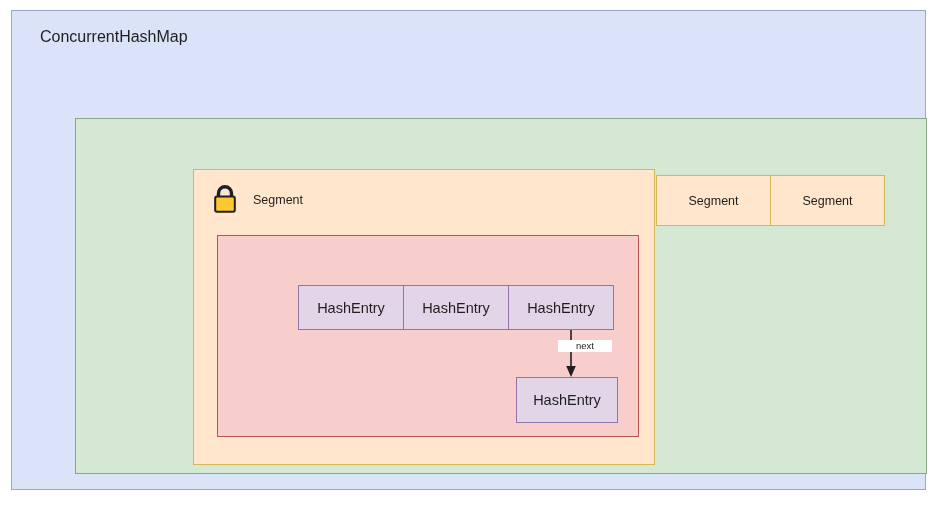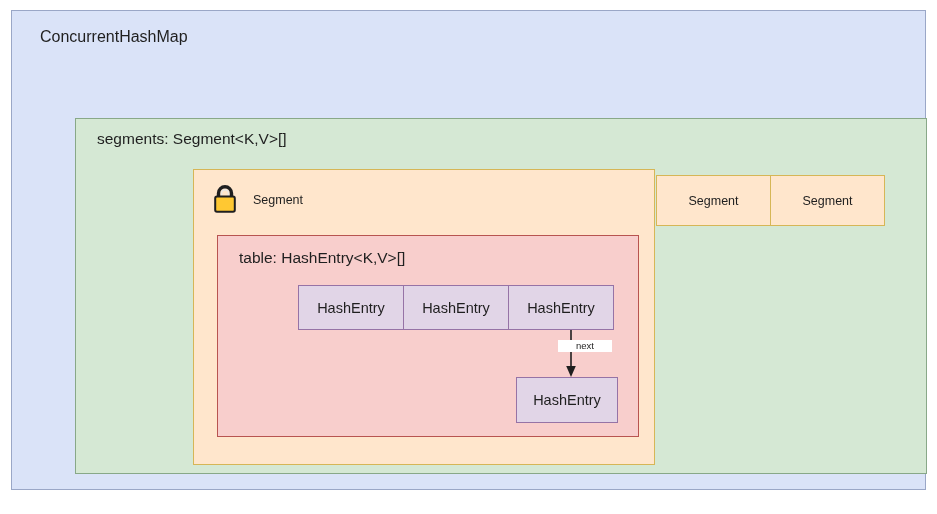--- a/index.html
+++ b/index.html
@@ -188,36 +188,34 @@
 </style>
 </head>
 <body>
 
 <div class="canvas">
 
   <div class="chm-box">
     <div class="chm-title">ConcurrentHashMap</div>
 
     <div class="segments-box">
-      <div class="segments-title">segments:  Segment&lt;K,V&gt;[]</div>
 
       <div class="segment-main">
 
         <span class="lock-icon">
           <svg width="26" height="30" viewBox="0 0 26 30" xmlns="http://www.w3.org/2000/svg">
             <path d="M6.5 13 V9.2 A6.5 6.5 0 0 1 19.5 9.2 V13" fill="none" stroke="#1f1f1f" stroke-width="3.4"></path>
             <path d="M9.7 13 V9.2 A3.3 3.3 0 0 1 16.3 9.2 V13" fill="none" stroke="#e8e8e8" stroke-width="1.1"></path>
             <rect x="3.2" y="12.6" width="19.6" height="15.2" rx="1.8" fill="#ffc832" stroke="#1f1f1f" stroke-width="2"></rect>
           </svg>
         </span>
 
         <div class="segment-main-label">Segment</div>
 
         <div class="table-box">
-          <div class="table-title">table:  HashEntry&lt;K,V&gt;[]</div>
 
           <div class="entry-row">
             <div class="entry-cell">HashEntry</div>
             <div class="entry-cell">HashEntry</div>
             <div class="entry-cell">HashEntry</div>
           </div>
 
           <span class="next-arrow">
             <svg width="30" height="48" viewBox="0 0 30 48" xmlns="http://www.w3.org/2000/svg">
               <line x1="13" y1="0" x2="13" y2="39" stroke="#1f1f1f" stroke-width="1.6"></line>

